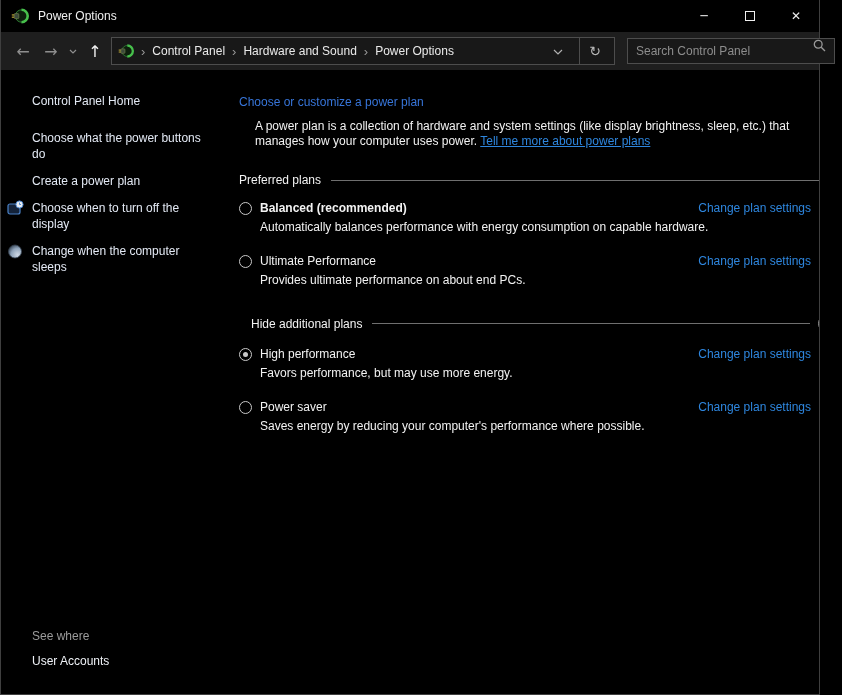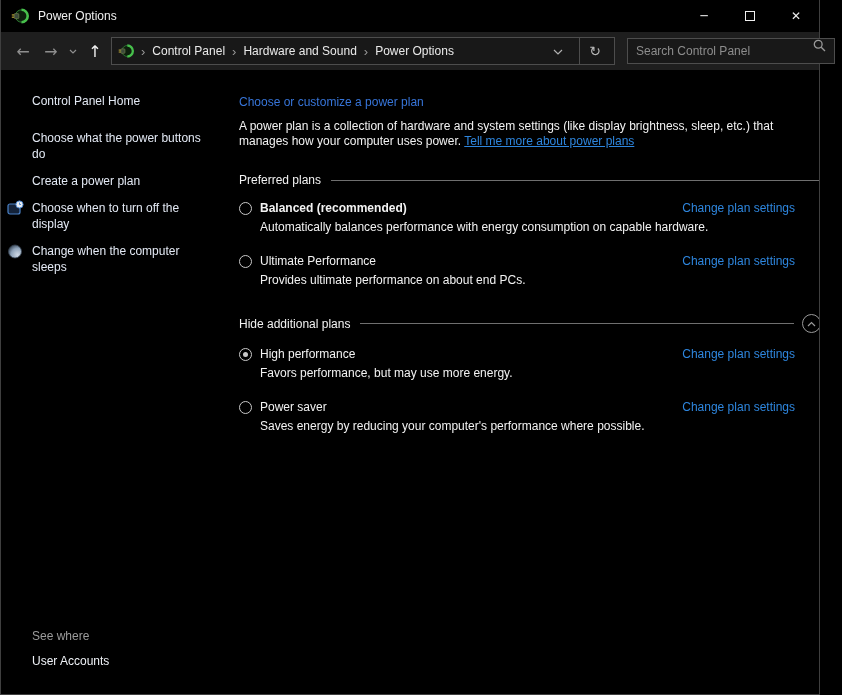--- a/index.html
+++ b/index.html
@@ -46,24 +46,24 @@
   .side-task .task-icon { position: absolute; left: 6px; top: 0px; width: 17px; height: 17px; }
   .side-spacer { flex: 1; }
   .see-also { margin: 0 0 11px 31px; color: #9b9b9b; }
   .see-also-link { margin: 0 0 6px 31px; color: #eef1f6; cursor: default; }
   
   .main { flex: 1; position: relative; padding: 25px 34px 0 13px; }
   .help-badge { position: absolute; top: 5px; right: 3px; width: 16px; height: 16px; border-radius: 50%;
                 background: #1f71c8; color: #fff; font-weight: 700; font-size: 11px;
                 display: flex; align-items: center; justify-content: center; }
   h1.page-title { font-size: 12px; font-weight: 400; color: #3775d9; margin-bottom: 10px; }
-  .intro { color: #f2f2f2; line-height: 15px; width: 582px; margin-bottom: 24px; }
+  .intro { color: #f2f2f2; line-height: 15px; width: 582px; margin-bottom: 24px; margin-left: 16px; }
   .text-link { color: #2e86de; text-decoration: underline; cursor: default; }
   .section-header { display: flex; align-items: center; margin-bottom: 14px; }
-  .section-header.second { margin-top: 26px; }
+  .section-header.second { margin-top: 26px; margin-left: 12px; }
   .section-label { color: #f2f2f2; white-space: nowrap; margin-right: 10px; }
   .section-line { flex: 1; height: 1px; background: #6f6f6f; }
   .collapse-btn { width: 19px; height: 19px; border: 1px solid #9a9a9a; border-radius: 50%;
                   margin-left: 8px; flex: none; display: flex; align-items: center; justify-content: center; }
   .plan { margin-bottom: 19px; padding-right: 26px; }
   .plan-line { display: flex; align-items: center; }
   .radio { width: 13px; height: 13px; border: 1px solid #c9c9c9; border-radius: 50%;
            margin-right: 8px; position: relative; flex: none; background: transparent; }
   .radio.selected::after { content: ""; position: absolute; left: 3px; top: 3px; right: 3px; bottom: 3px;
                            border-radius: 50%; background: #c9c9c9; }

